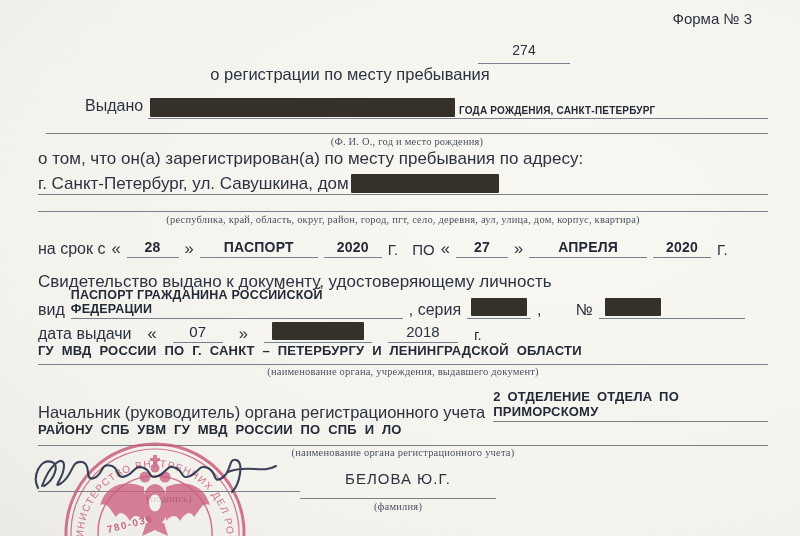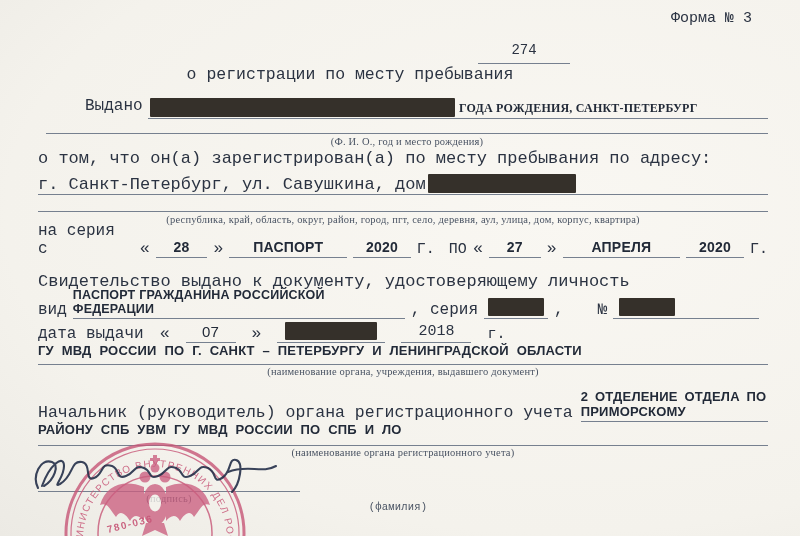--- a/index.html
+++ b/index.html
@@ -5,21 +5,21 @@
   html,body{margin:0;padding:0;background:#d8d6d2;}
   .page{
     position:relative;width:800px;height:536px;overflow:hidden;
     background:
       radial-gradient(ellipse at 70% 40%, #f9f7f2 0%, #f4f2ec 70%, #eceae4 100%);
     font-family:"Liberation Serif", serif;color:#2b3342;
   }
   .abs{position:absolute;}
   .row{position:absolute;display:flex;align-items:flex-end;}
   .ul{border-bottom:1.3px solid #76808f;}
-  .serif{font-family:Liberation Mono, monospace;font-size:16.5px;color:#2b3342;}
+  .serif{font-family:Liberation Sans, sans-serif;font-size:16.5px;color:#2b3342;}
   .typed{font-family:"Liberation Sans", sans-serif;font-weight:700;font-size:13px;color:#222a38;letter-spacing:.2px;}
   .cap{font-family:"Liberation Serif", serif;font-size:10.5px;color:#495363;text-align:center;letter-spacing:.2px;}
   .redact{background:#35302a;border-radius:1px;}
   .center{text-align:center;}
   .flex1{flex:1;}
   .val{display:flex;align-items:flex-end;justify-content:center;padding-bottom:2px;}
   svg text{font-family:"Liberation Sans", sans-serif;}
 </style>
 </head>
 <body>
@@ -27,35 +27,35 @@
 <div class="page">
 
   <div class="abs serif" style="top:10px;right:48px;font-size:15px;">Форма № 3</div>
 
   <div class="abs ul center serif" style="top:42px;left:478px;width:92px;height:21px;font-size:14px;">274</div>
   <div class="abs serif center" style="top:65px;left:85px;width:530px;font-size:16.5px;">о регистрации по месту пребывания</div>
 
   <div class="abs serif" style="top:97px;left:85px;font-size:16px;">Выдано</div>
   <div class="row ul" style="top:94px;left:148px;width:620px;height:24px;">
     <div class="redact" style="width:305px;height:19px;margin:0 0 1px 2px;"></div>
-    <span class="typed" style="font-size:12px;margin:0 0 2px 4px;font-family:Liberation Serif, serif;">ГОДА РОЖДЕНИЯ, САНКТ-ПЕТЕРБУРГ</span>
+    <span class="typed" style="font-size:10px;margin:0 0 2px 4px;">ГОДА РОЖДЕНИЯ, САНКТ-ПЕТЕРБУРГ</span>
   </div>
   <div class="abs ul" style="top:119px;left:46px;width:722px;height:14px;"></div>
   <div class="abs cap" style="top:136px;left:46px;width:722px;">(Ф. И. О., год и место рождения)</div>
 
   <div class="abs serif" style="top:149px;left:38px;font-size:17px;">о том, что он(а) зарегистрирован(а) по месту пребывания по адресу:</div>
   <div class="row ul" style="top:170px;left:38px;width:730px;height:24px;">
     <span class="serif" style="font-size:17px;">г. Санкт-Петербург, ул. Савушкина, дом</span>
     <div class="redact" style="width:148px;height:19px;margin:0 0 1px 2px;"></div>
   </div>
   <div class="abs ul" style="top:196px;left:38px;width:730px;height:15px;"></div>
   <div class="abs cap" style="top:214px;left:38px;width:730px;">(республика, край, область, округ, район, город, пгт, село, деревня, аул, улица, дом, корпус, квартира)</div>
 
   <div class="row" style="top:233px;left:38px;width:730px;height:25px;gap:6px;">
-    <span class="serif" style="font-size:16px;">на серия с</span>
+    <span class="serif" style="font-size:16px;">на срок с</span>
     <span class="serif">«</span>
     <span class="ul val typed" style="width:52px;font-size:14px;">28</span>
     <span class="serif">»</span>
     <span class="ul val typed" style="width:118px;font-size:14px;">ПАСПОРТ</span>
     <span class="ul val typed" style="width:58px;font-size:14px;">2020</span>
     <span class="serif" style="font-size:15px;">Г.</span>
     <span class="serif" style="font-size:15px;margin-left:8px;">ПО</span>
     <span class="serif">«</span>
     <span class="ul val typed" style="width:52px;font-size:14px;">27</span>
     <span class="serif">»</span>
@@ -99,21 +99,22 @@
   <div class="row" style="top:397px;left:38px;width:730px;height:25px;">
     <span class="serif" style="font-size:16.5px;white-space:nowrap;">Начальник (руководитель) органа регистрационного учета</span>
     <span class="ul val typed flex1" style="font-size:13px;margin-left:8px;word-spacing:3px;">2 ОТДЕЛЕНИЕ ОТДЕЛА ПО ПРИМОРСКОМУ</span>
   </div>
   <div class="abs cap" style="top:447px;left:38px;width:730px;">(наименование органа регистрационного учета)</div>
   <div class="abs ul typed" style="top:422px;left:38px;width:730px;height:23px;font-size:13px;word-spacing:4px;">РАЙОНУ СПБ УВМ ГУ МВД РОССИИ ПО СПБ И ЛО</div>
 
   <div class="abs ul" style="top:460px;left:38px;width:262px;height:31px;"></div>
   <div class="abs cap" style="top:493px;left:38px;width:262px;">(подпись)</div>
 
-  <div class="abs cap" style="top:501px;left:300px;width:196px;font-family:Liberation Mono, monospace;">(фамилия)</div>
+  <div class="abs ul serif center" style="top:470px;left:300px;width:196px;height:28px;font-size:15px;letter-spacing:1px;">БЕЛОВА Ю.Г.</div>
+  <div class="abs cap" style="top:501px;left:300px;width:196px;">(фамилия)</div>
 
   <svg class="abs" style="top:441px;left:50px;" width="210" height="95" viewBox="0 0 210 95">
     <g fill="none" stroke="#c75677" opacity="0.8">
       <circle cx="105" cy="92" r="89" stroke-width="3"></circle>
       <circle cx="105" cy="92" r="84" stroke-width="1.2"></circle>
       <circle cx="105" cy="92" r="57" stroke-width="1.5"></circle>
     </g>
     <defs>
       <path id="ringArc" d="M 34,110 A 72,72 0 1 1 176,110"></path>
       <path id="numArc" d="M 44,95 A 52,52 0 0 1 108,78"></path>

